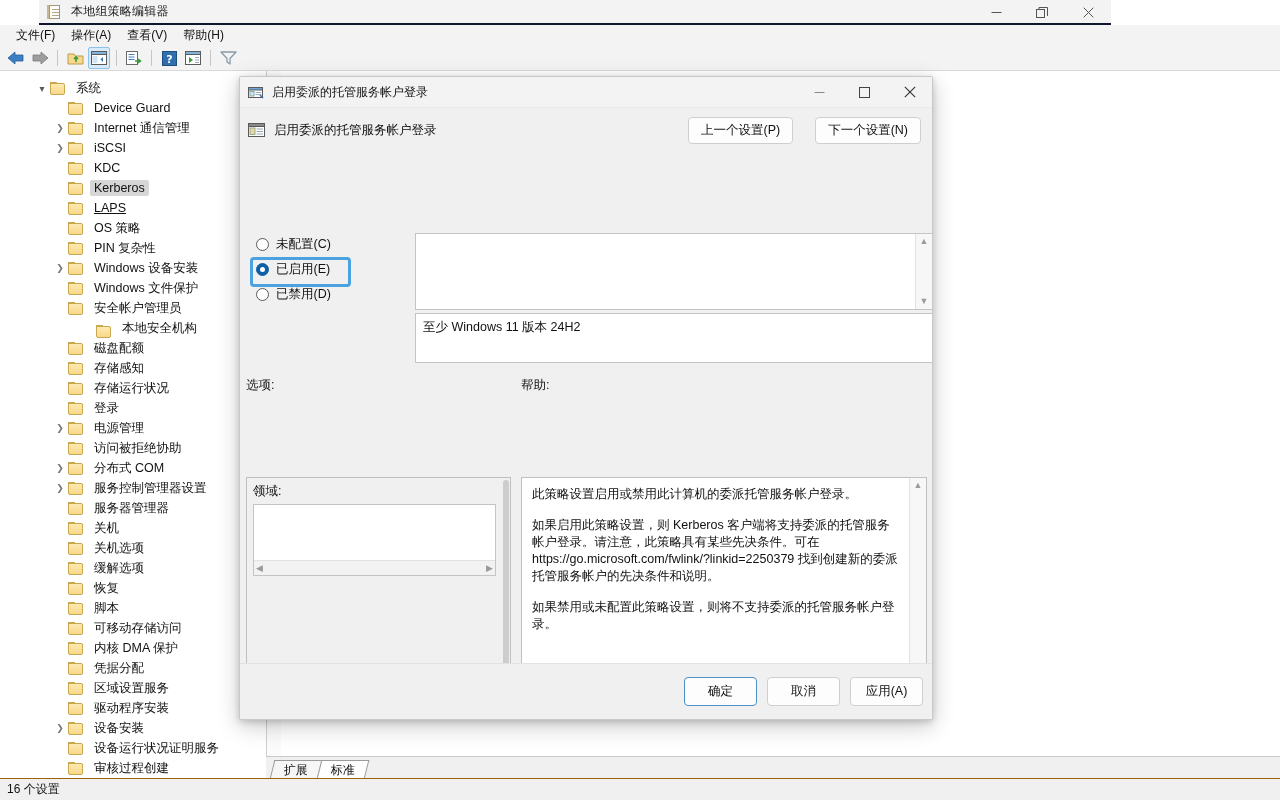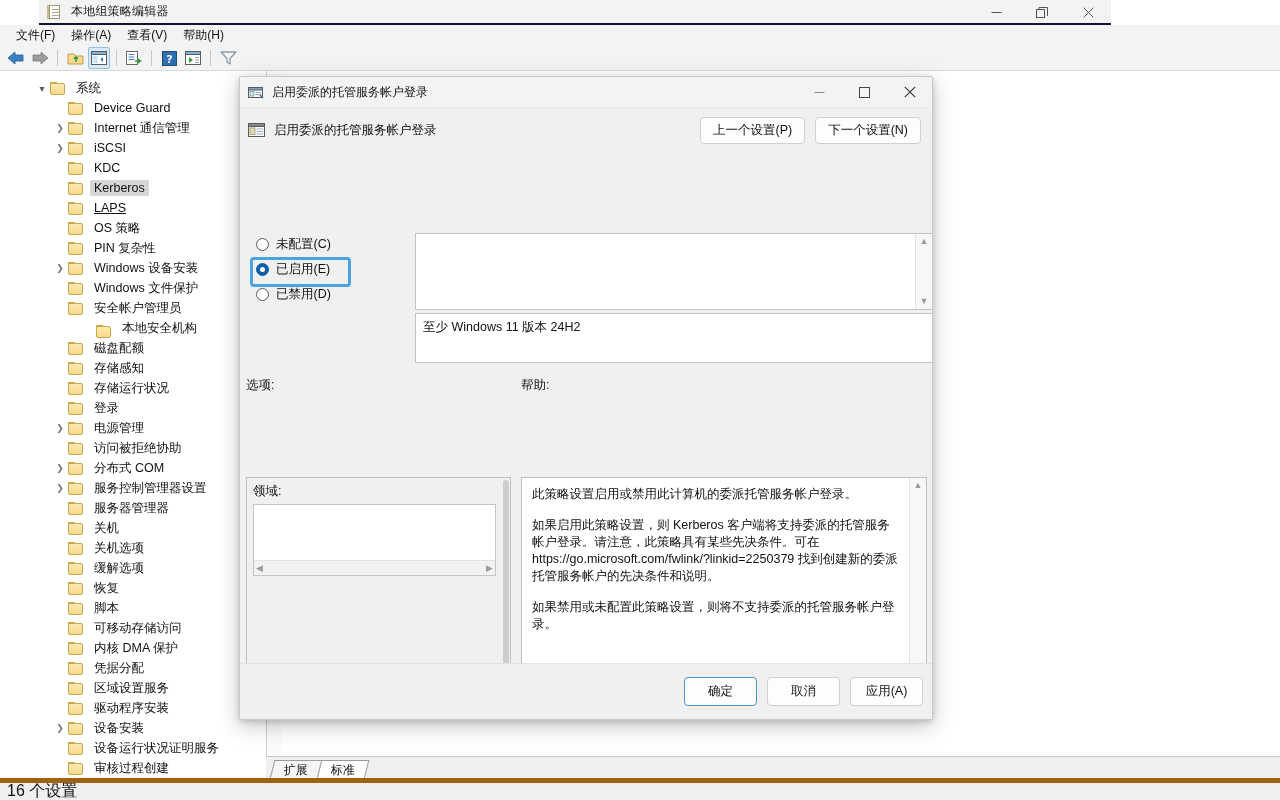--- a/index.html
+++ b/index.html
@@ -127,23 +127,23 @@
     background: #f6f6f6; border: 1px solid #9a9a9a; border-bottom: none;
     margin-right: -1px;
     transform: skewX(-14deg);
   }
   .tab span { display: inline-block; transform: skewX(14deg); }
   .tab.selected { background: #fefefe; }
 
   
   .statusbar {
     position: absolute; left: 0; bottom: 0; width: 1280px; height: 22px;
-    background: #f0f0f0; border-top: 5px solid #a16207;
+    background: #f0f0f0; border-top: 1px solid #a16207;
     display: flex; align-items: center; padding-left: 7px;
-    font-size: 16px; color: #111;
+    font-size: 12px; color: #111;
   }
 
   
   .dialog {
     position: absolute; left: 239px; top: 76px; width: 694px; height: 644px;
     background: #f0f0f0;
     border: 1px solid #c9c9c9;
     box-shadow: 0 6px 22px rgba(0,0,0,.22), 0 2px 6px rgba(0,0,0,.16);
     border-radius: 2px;
     overflow: hidden;
@@ -157,21 +157,21 @@
   }
   .dlg-title { font-size: 12px; color: #111; }
   .dlg-wc { margin-left: auto; display: flex; }
   .dlg-wc .wc { width: 45px; height: 31px; display:flex; align-items:center; justify-content:center; color:#444; }
 
   .dlg-header {
     position: relative; height: 44px; padding-left: 8px; display: flex; align-items: center;
   }
   .dlg-header .hicon { width: 18px; height: 16px; position: relative; margin-right: 8px; flex: none; }
   .dlg-header .htitle { font-size: 12.5px; color: #111; }
-  .dlg-header .navbtns { margin-left: auto; margin-right: 11px; display: flex; gap: 10px; }
+  .dlg-header .navbtns { margin-left: auto; margin-right: 11px; display: flex; gap: 22px; }
   .btn {
     background: #fdfdfd; border: 1px solid #cfcfcf; border-radius: 4px;
     font-size: 12.5px; color: #111; padding: 0 12px; height: 27px;
     display: flex; align-items: center; justify-content: center;
     font-family: "Liberation Sans", sans-serif;
   }
   .btn.default { border-color: #4a92c7; }
 
   .dlg-body { position: relative; }
 

